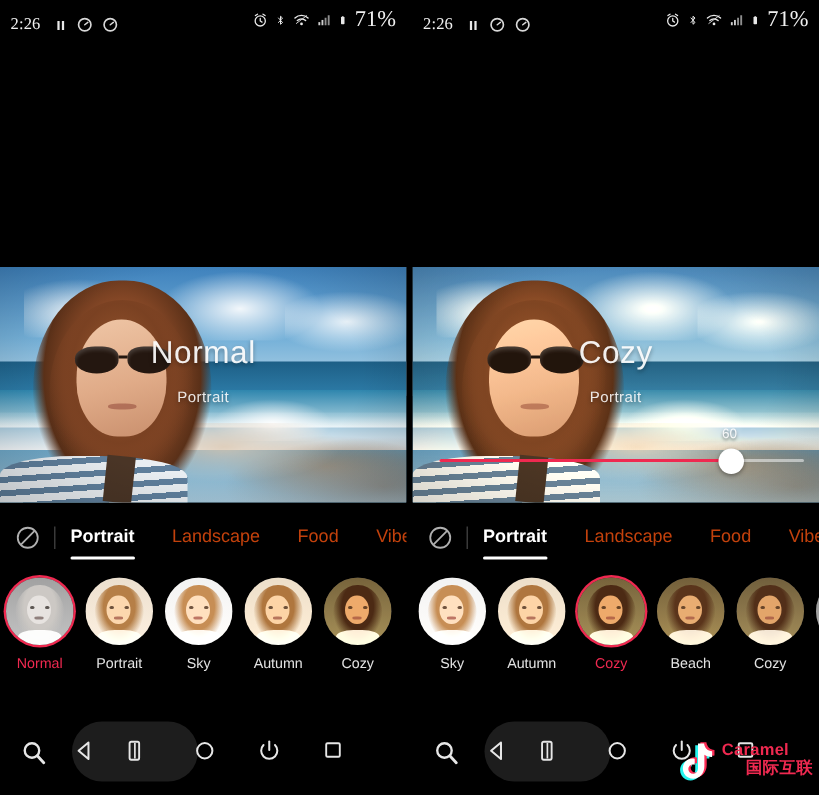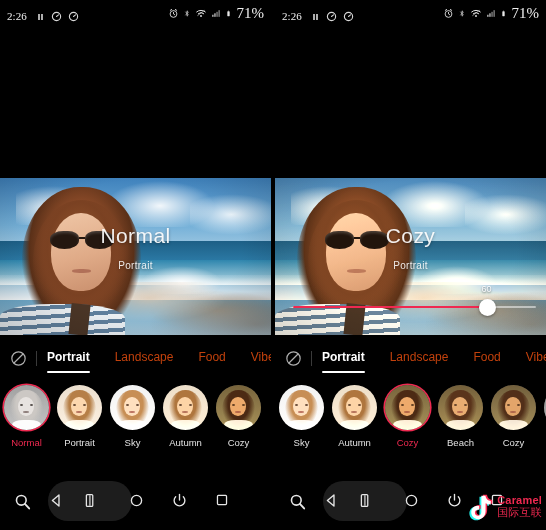--- a/index.html
+++ b/index.html
@@ -52,21 +52,21 @@
   
   .navbar{position:absolute;left:0;right:0;bottom:0;height:58px;display:flex;align-items:center;}
   .nav-ic{position:absolute;display:flex;align-items:center;justify-content:center;color:#e6e6e6;}
   .pill{position:absolute;width:84px;height:40px;border-radius:21px;background:#1d1d1d;}
 
   
   .wm{position:absolute;right:4px;bottom:6px;display:flex;align-items:center;pointer-events:none;}
   .wm-note{position:relative;width:34px;height:34px;flex:0 0 auto;}
   .wm-txt{display:flex;flex-direction:column;line-height:1.05;margin-left:1px;}
   .wm-t1{font-size:11px;color:#ef2950;font-weight:700;letter-spacing:.2px;}
-  .wm-t2{font-size:11px;color:#ef2950;font-weight:400;letter-spacing:.2px;}
+  .wm-t2{font-size:11px;color:#ef2950;font-weight:700;letter-spacing:.2px;margin-left:16px;}
 </style>
 </head>
 <body>
 
 <div class="stage">
 
 <div class="panel">
       <div class="statusbar">
         <span class="sb-time">2:26</span>
         <span class="sb-left-icons">

